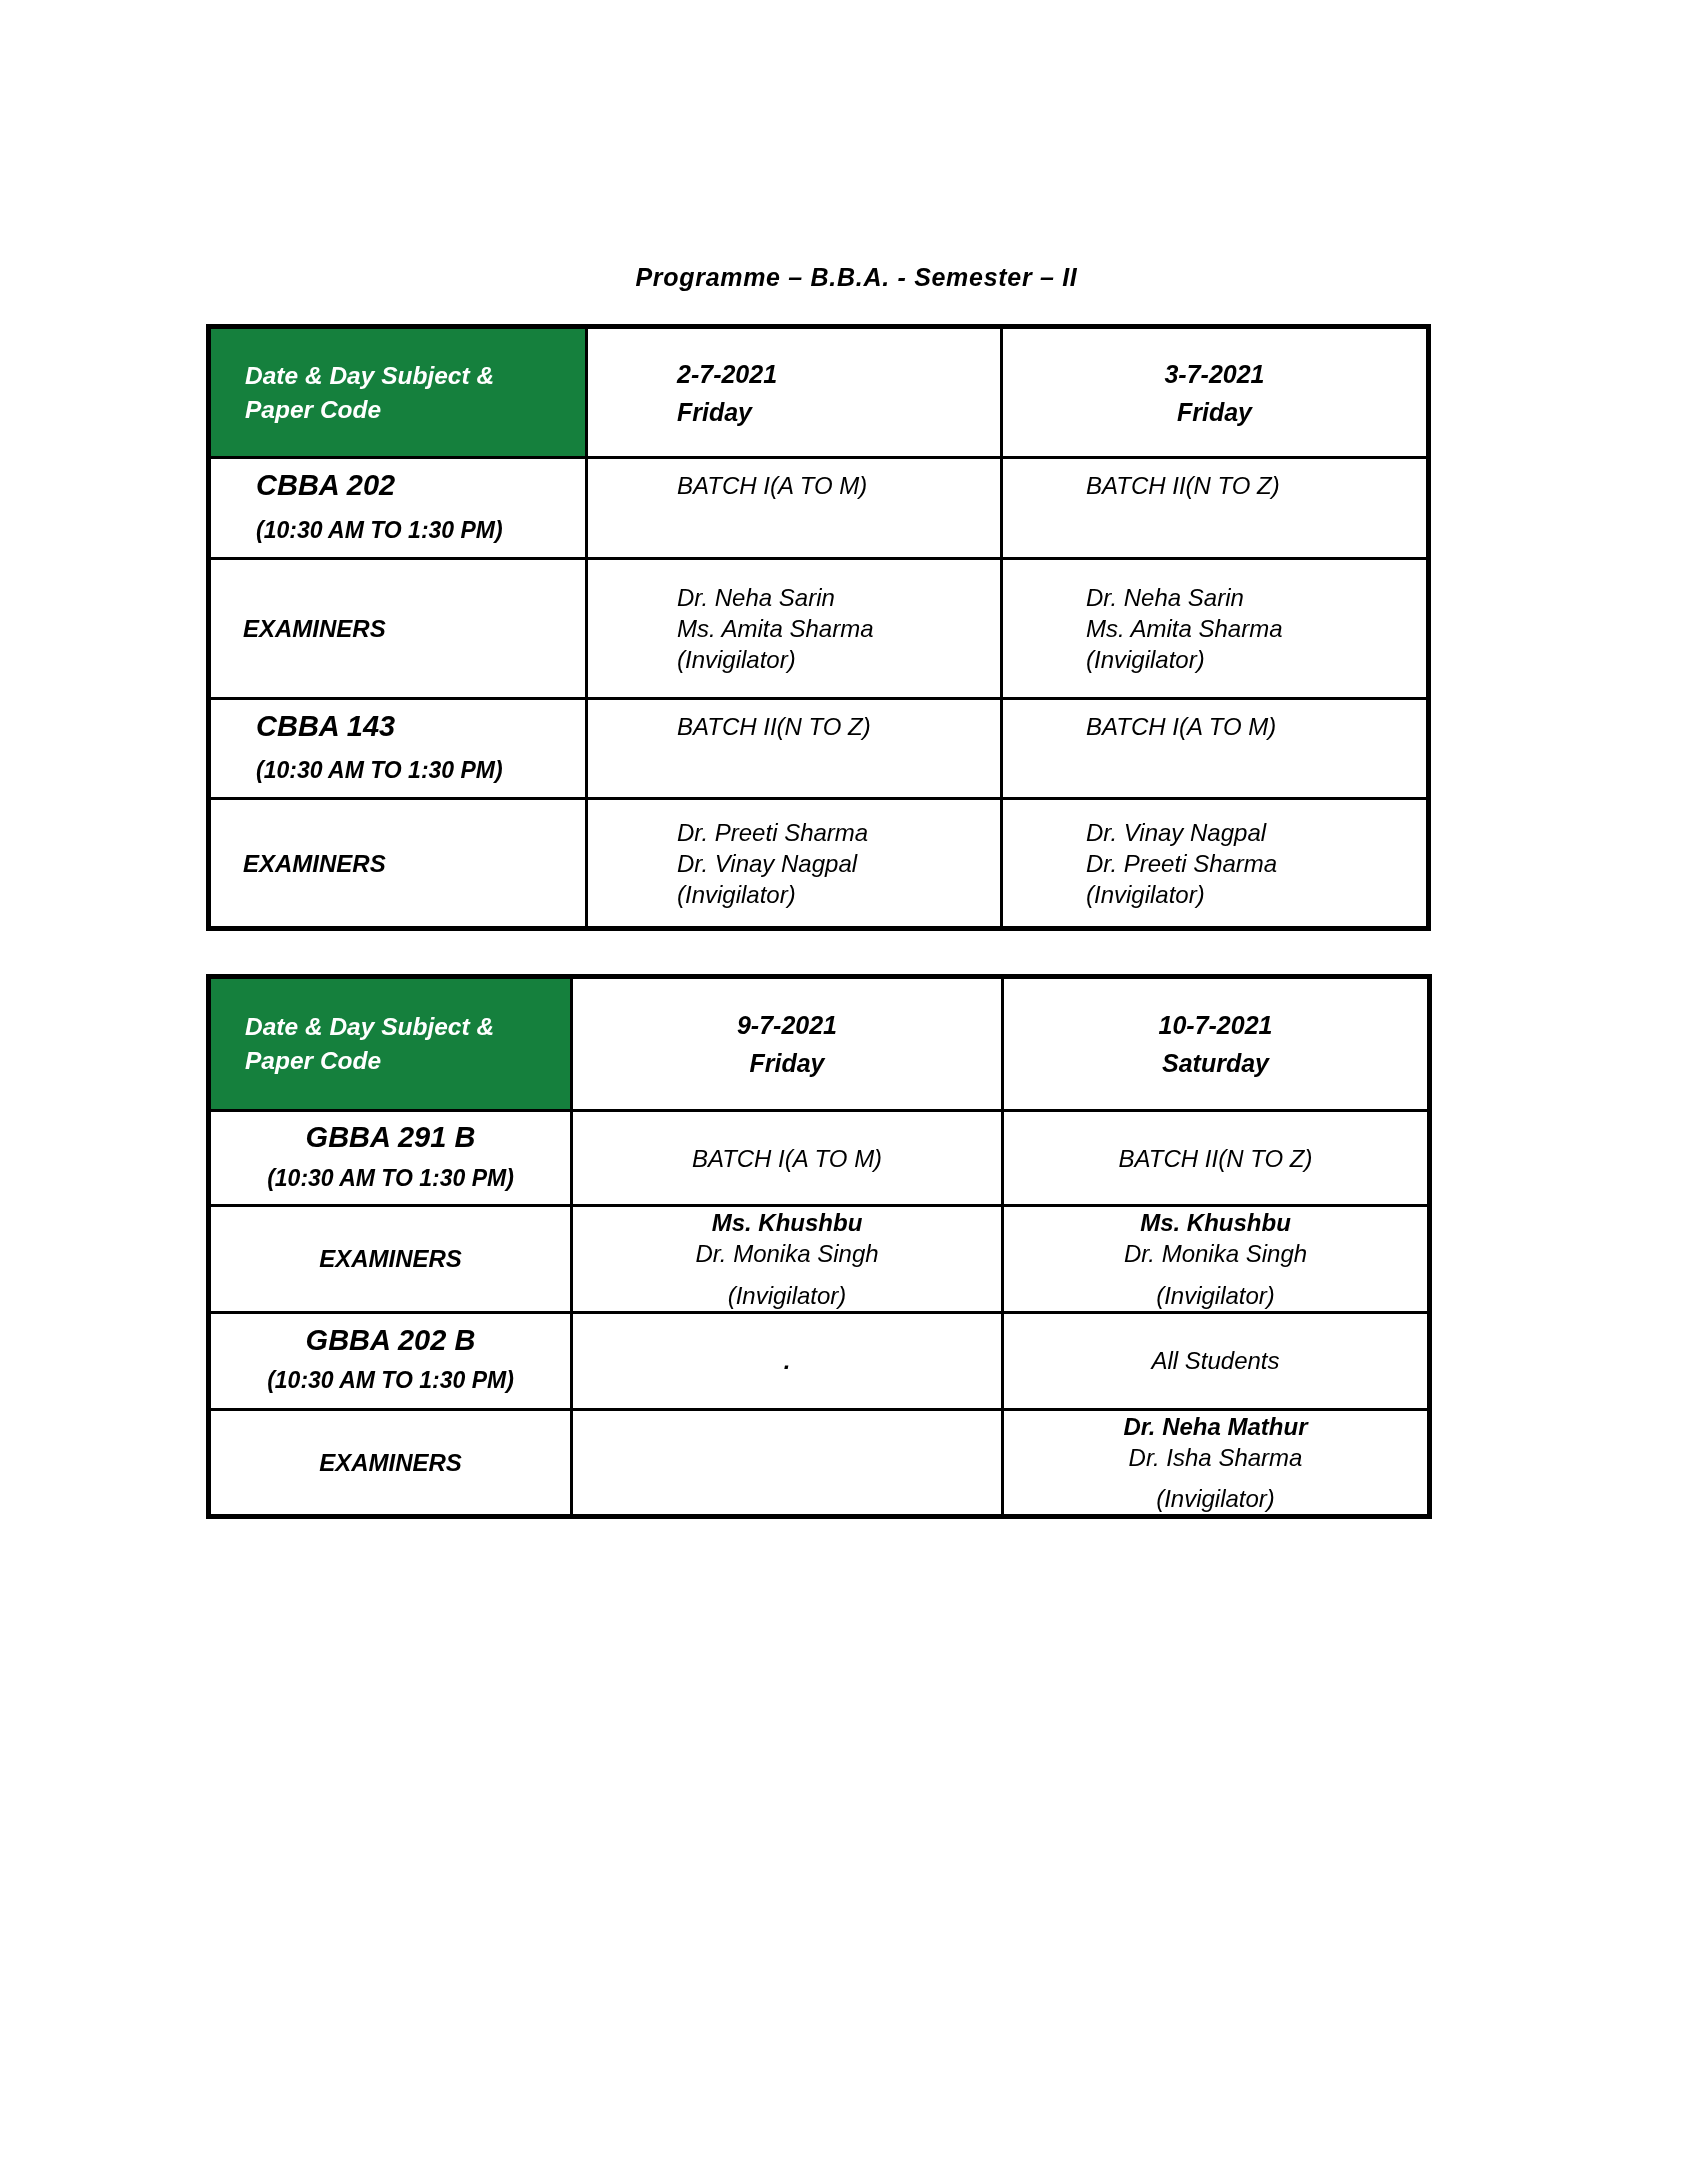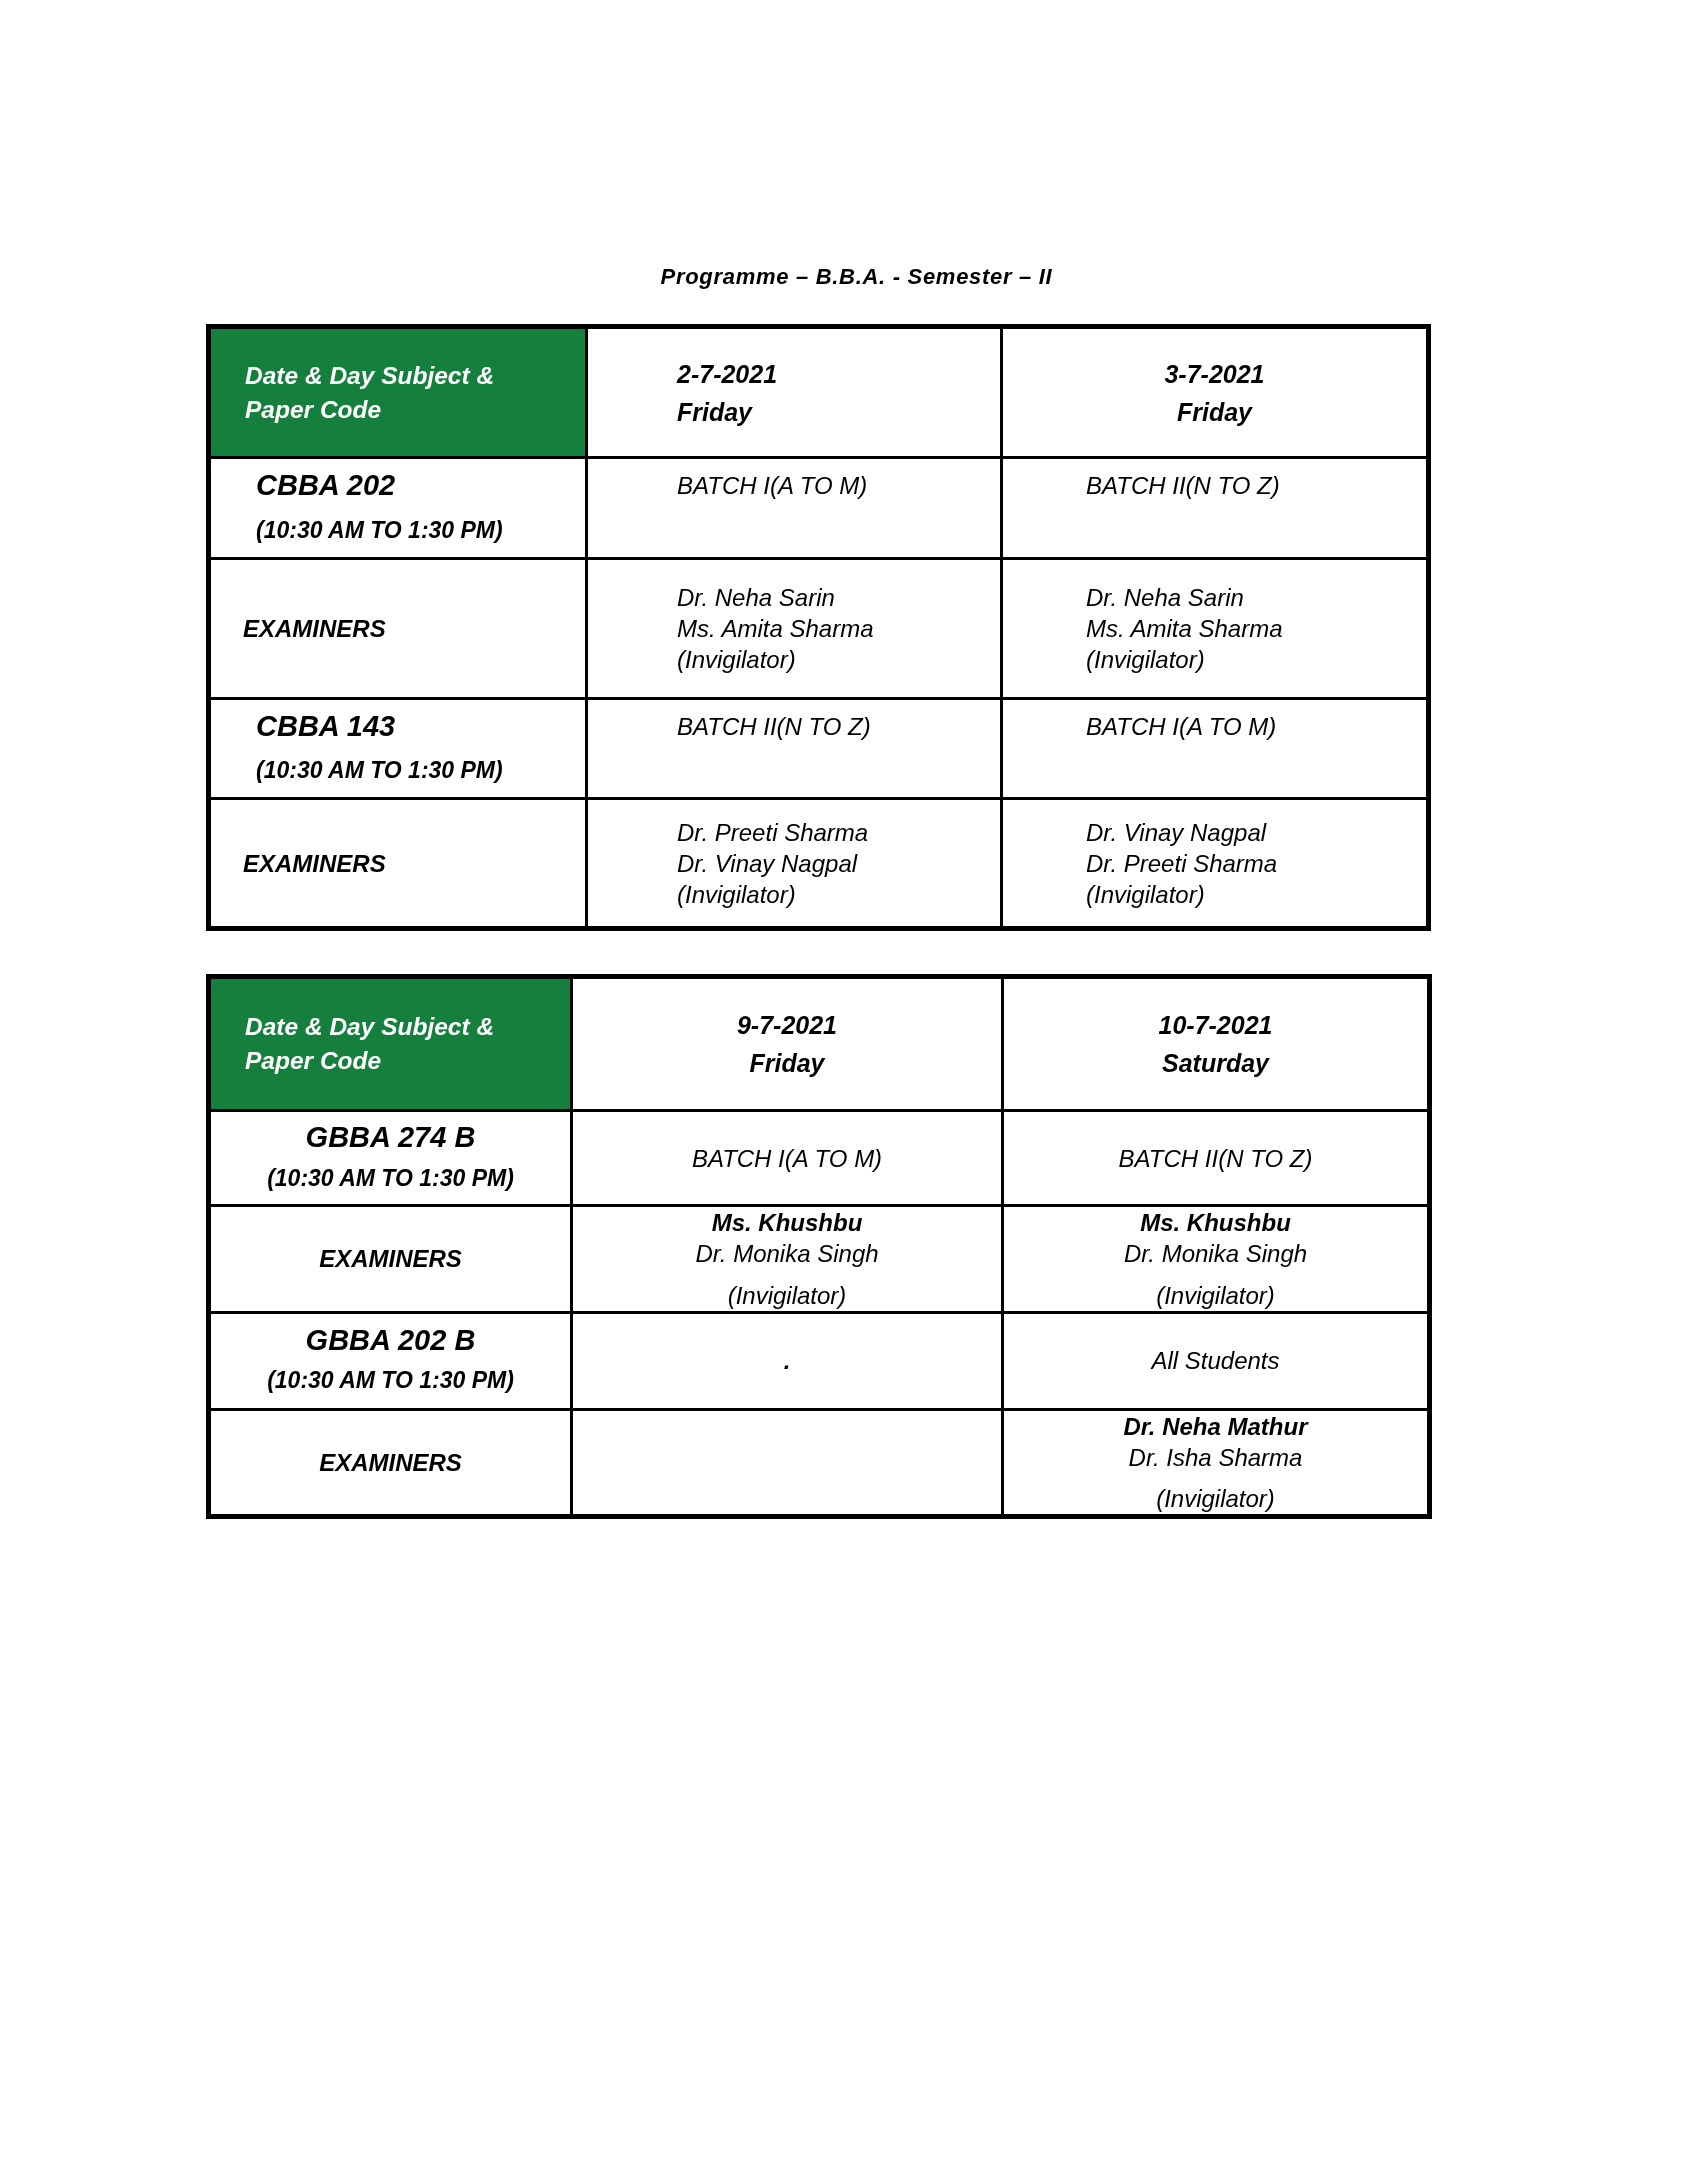--- a/index.html
+++ b/index.html
@@ -19,21 +19,21 @@
     text-align:center;
     font-size:30px; font-weight:bold;
     letter-spacing:0.7px;
   }
   .prog-bar {
     position:absolute; top:258px; left:195px;
     width:1323px; height:38px;
     display:flex; align-items:center; justify-content:center;
   }
   .prog-bar span {
-    font-size:22px; font-weight:bold; letter-spacing:0.7px;font-style:italic;
+    font-size:25px; font-weight:bold; letter-spacing:0.7px;font-style:italic;
   }
 
   
   .tbl-wrap { position:absolute; left:206px; }
   .tbl-wrap.t1 { top:324px; }
   .tbl-wrap.t2 { top:974px; }
 
   table {
     border-collapse:collapse;
     table-layout:fixed;
@@ -156,21 +156,21 @@
       <tr style="height:134px">
         <td class="corner">Date &amp; Day Subject &amp;
 Paper Code</td>
         <td class="datehead c">9-7-2021
 Friday</td>
         <td class="datehead c">10-7-2021
 Saturday</td>
       </tr>
       <tr style="height:95px">
         <td class="subject-c">
-          <div class="code">GBBA 274 B</div>
+          <div class="code">GBBA 291 B</div>
           <div class="time">(10:30 AM TO 1:30 PM)</div>
         </td>
         <td class="batch-mid c">BATCH I(A TO M)</td>
         <td class="batch-mid c">BATCH II(N TO Z)</td>
       </tr>
       <tr style="height:100px">
         <td class="examlabel-c">EXAMINERS</td>
         <td class="c">
           <div class="lead">Ms. Khushbu</div>
           <div>Dr. Monika Singh</div>

